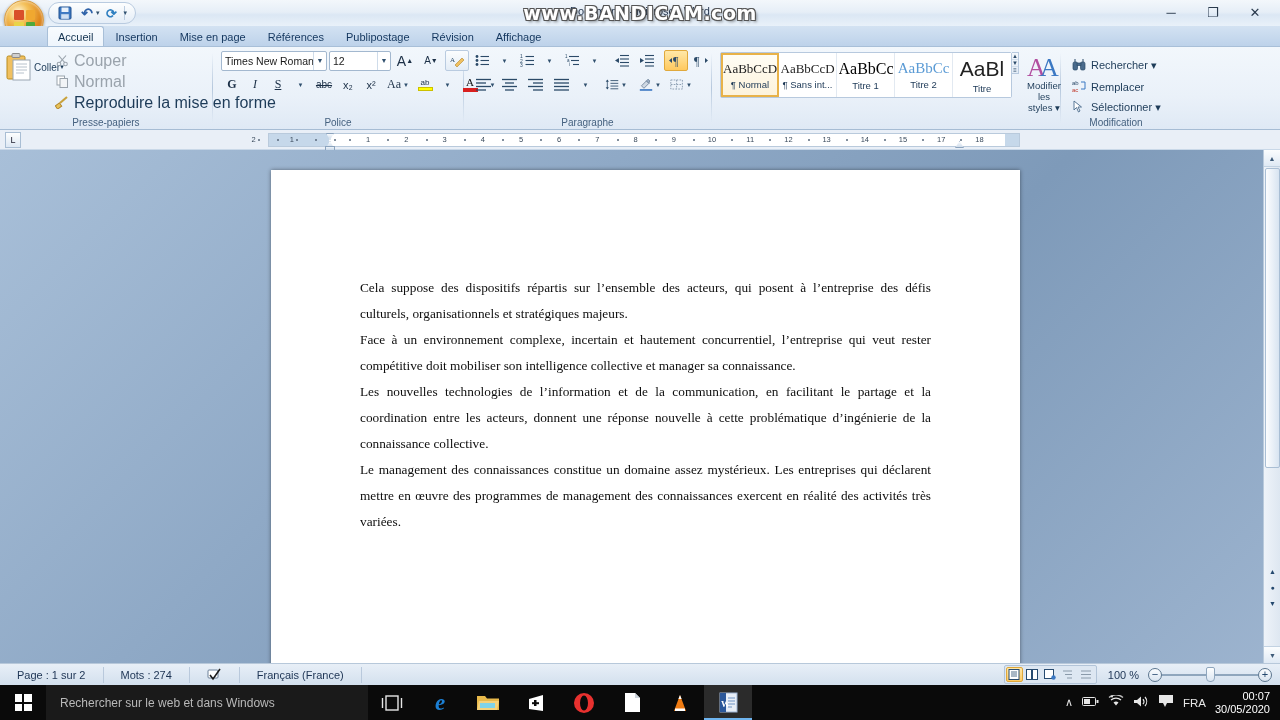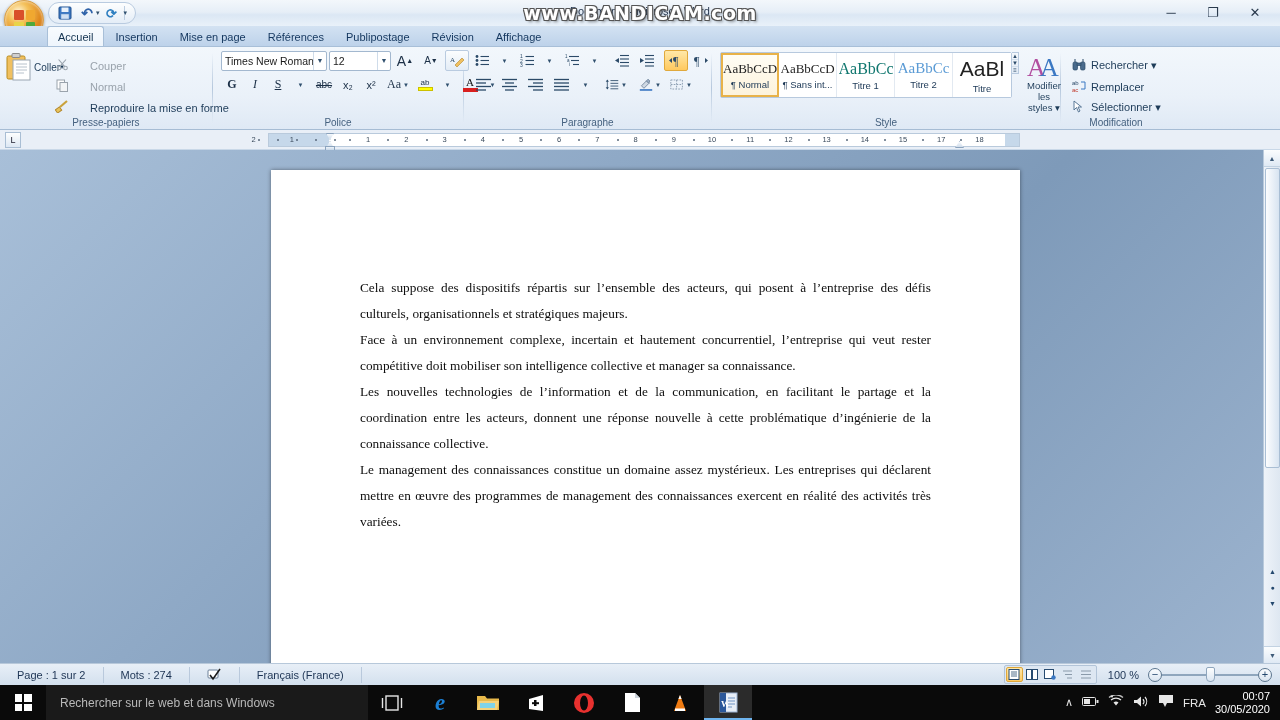--- a/index.html
+++ b/index.html
@@ -93,22 +93,22 @@
   .group-sep { width: 1px; height: 70px; align-self: center;
     background: linear-gradient(to bottom, rgba(160,180,205,0), #b6c8dd, rgba(160,180,205,0)); }
 
   
   .paste-btn { width: 46px; display:flex; flex-direction:row; align-items:center;
                padding-top:2px; cursor:default; }
   .paste-ico { width: 30px; height: 30px; position: relative; }
   .paste-label { font-size: 10px; color:#1d3b58; margin-top:1px; }
   .paste-arrow { font-size: 7px; color:#1d3b58; line-height: 6px; }
   .clip-items { display:flex; flex-direction:column; gap:1px; padding-top:2px; }
-  .clip-item { display:flex; align-items:flex-end; gap:20px; height:20px; padding:0 4px;
-               font-size: 11px; color:#9aa3ac; cursor:default; white-space:nowrap;}
+  .clip-item { display:flex; align-items:flex-start; gap:4px; height:20px; padding:0 4px;
+               font-size: 16px; color:#9aa3ac; cursor:default; white-space:nowrap;}
   .clip-item.enabled { color:#1d3b58; }
   .clip-ico { width:16px; height:16px; display:flex; align-items:center; justify-content:center; font-size:12px;}
 
   
   .row { display: flex; align-items: center; gap: 2px; }
   .combo {
     height: 20px; border: 1px solid #a3b8cf; background: #fff; border-radius: 2px;
     display: flex; align-items: center; font-size: 10.5px; color: #1a1a1a; padding-left: 3px;
   }
   .combo .cap { flex: 1; overflow: hidden; white-space: nowrap; }
@@ -598,21 +598,21 @@
         <div class="gallery">
           <div class="style-item sel">
             <span class="style-prev" style="color:#222;font-size:13px">AaBbCcDc</span>
             <span class="style-name">¶ Normal</span>
           </div>
           <div class="style-item">
             <span class="style-prev" style="color:#222;font-size:13px">AaBbCcDc</span>
             <span class="style-name">¶ Sans int...</span>
           </div>
           <div class="style-item">
-            <span class="style-prev" style="color:#0f766e;font-size:16px">AaBbCс</span>
+            <span class="style-prev" style="color:#000000;font-size:16px">AaBbCс</span>
             <span class="style-name">Titre 1</span>
           </div>
           <div class="style-item">
             <span class="style-prev" style="color:#5b9bd5;font-size:15px">AaBbCc</span>
             <span class="style-name">Titre 2</span>
           </div>
           <div class="style-item" style="border-right:none">
             <span class="style-prev" style="color:#222;font-size:21px;font-family:'Liberation Sans',sans-serif">AaBl</span>
             <span class="style-name">Titre</span>
           </div>
@@ -624,21 +624,20 @@
         </div>
         <div class="bigbtn" style="margin-left:8px;width:60px">
           <svg width="34" height="28" viewBox="0 0 34 28">
             <text x="0" y="24" font-size="26" font-family="serif" fill="#b24fa0">A</text>
             <text x="13" y="24" font-size="26" font-family="serif" fill="#3b78c3">A</text>
           </svg>
           <span>Modifier</span>
           <span>les styles ▾</span>
         </div>
       </div>
-      <div class="group-label">Style</div>
     </div>
     <div class="group-sep"></div>
 
     <div class="group" style="width:110px">
       <div class="group-body" style="flex-direction:column;gap:1px;padding-top:5px;padding-left:6px">
         <div class="edit-item">
           <span class="clip-ico">
             <svg width="14" height="13" viewBox="0 0 14 13">
                 <g fill="#4a6b8c" stroke="#2b4a68" stroke-width=".7">
             <rect x="1" y="4" width="4.5" height="8" rx="1.5"></rect>

